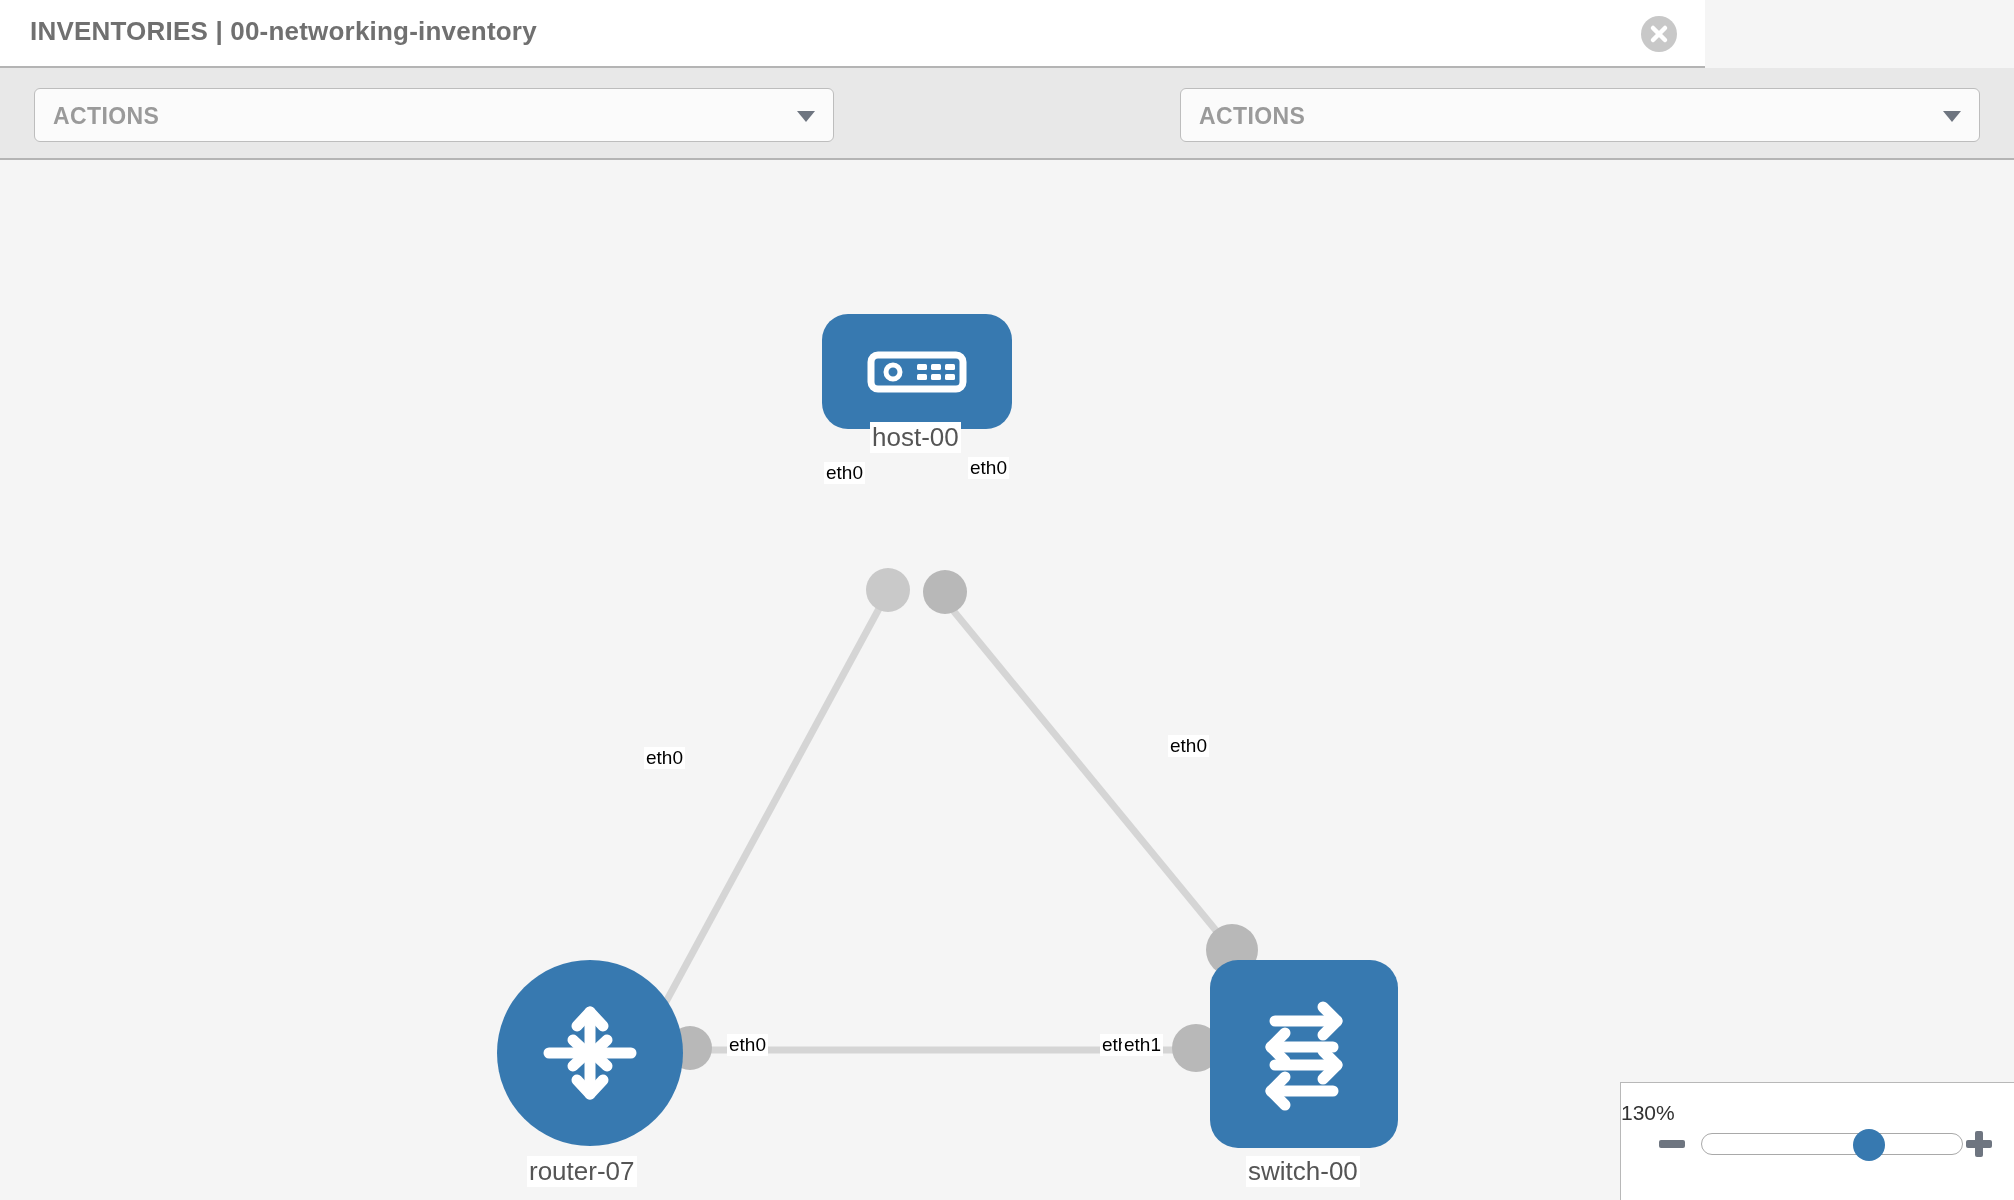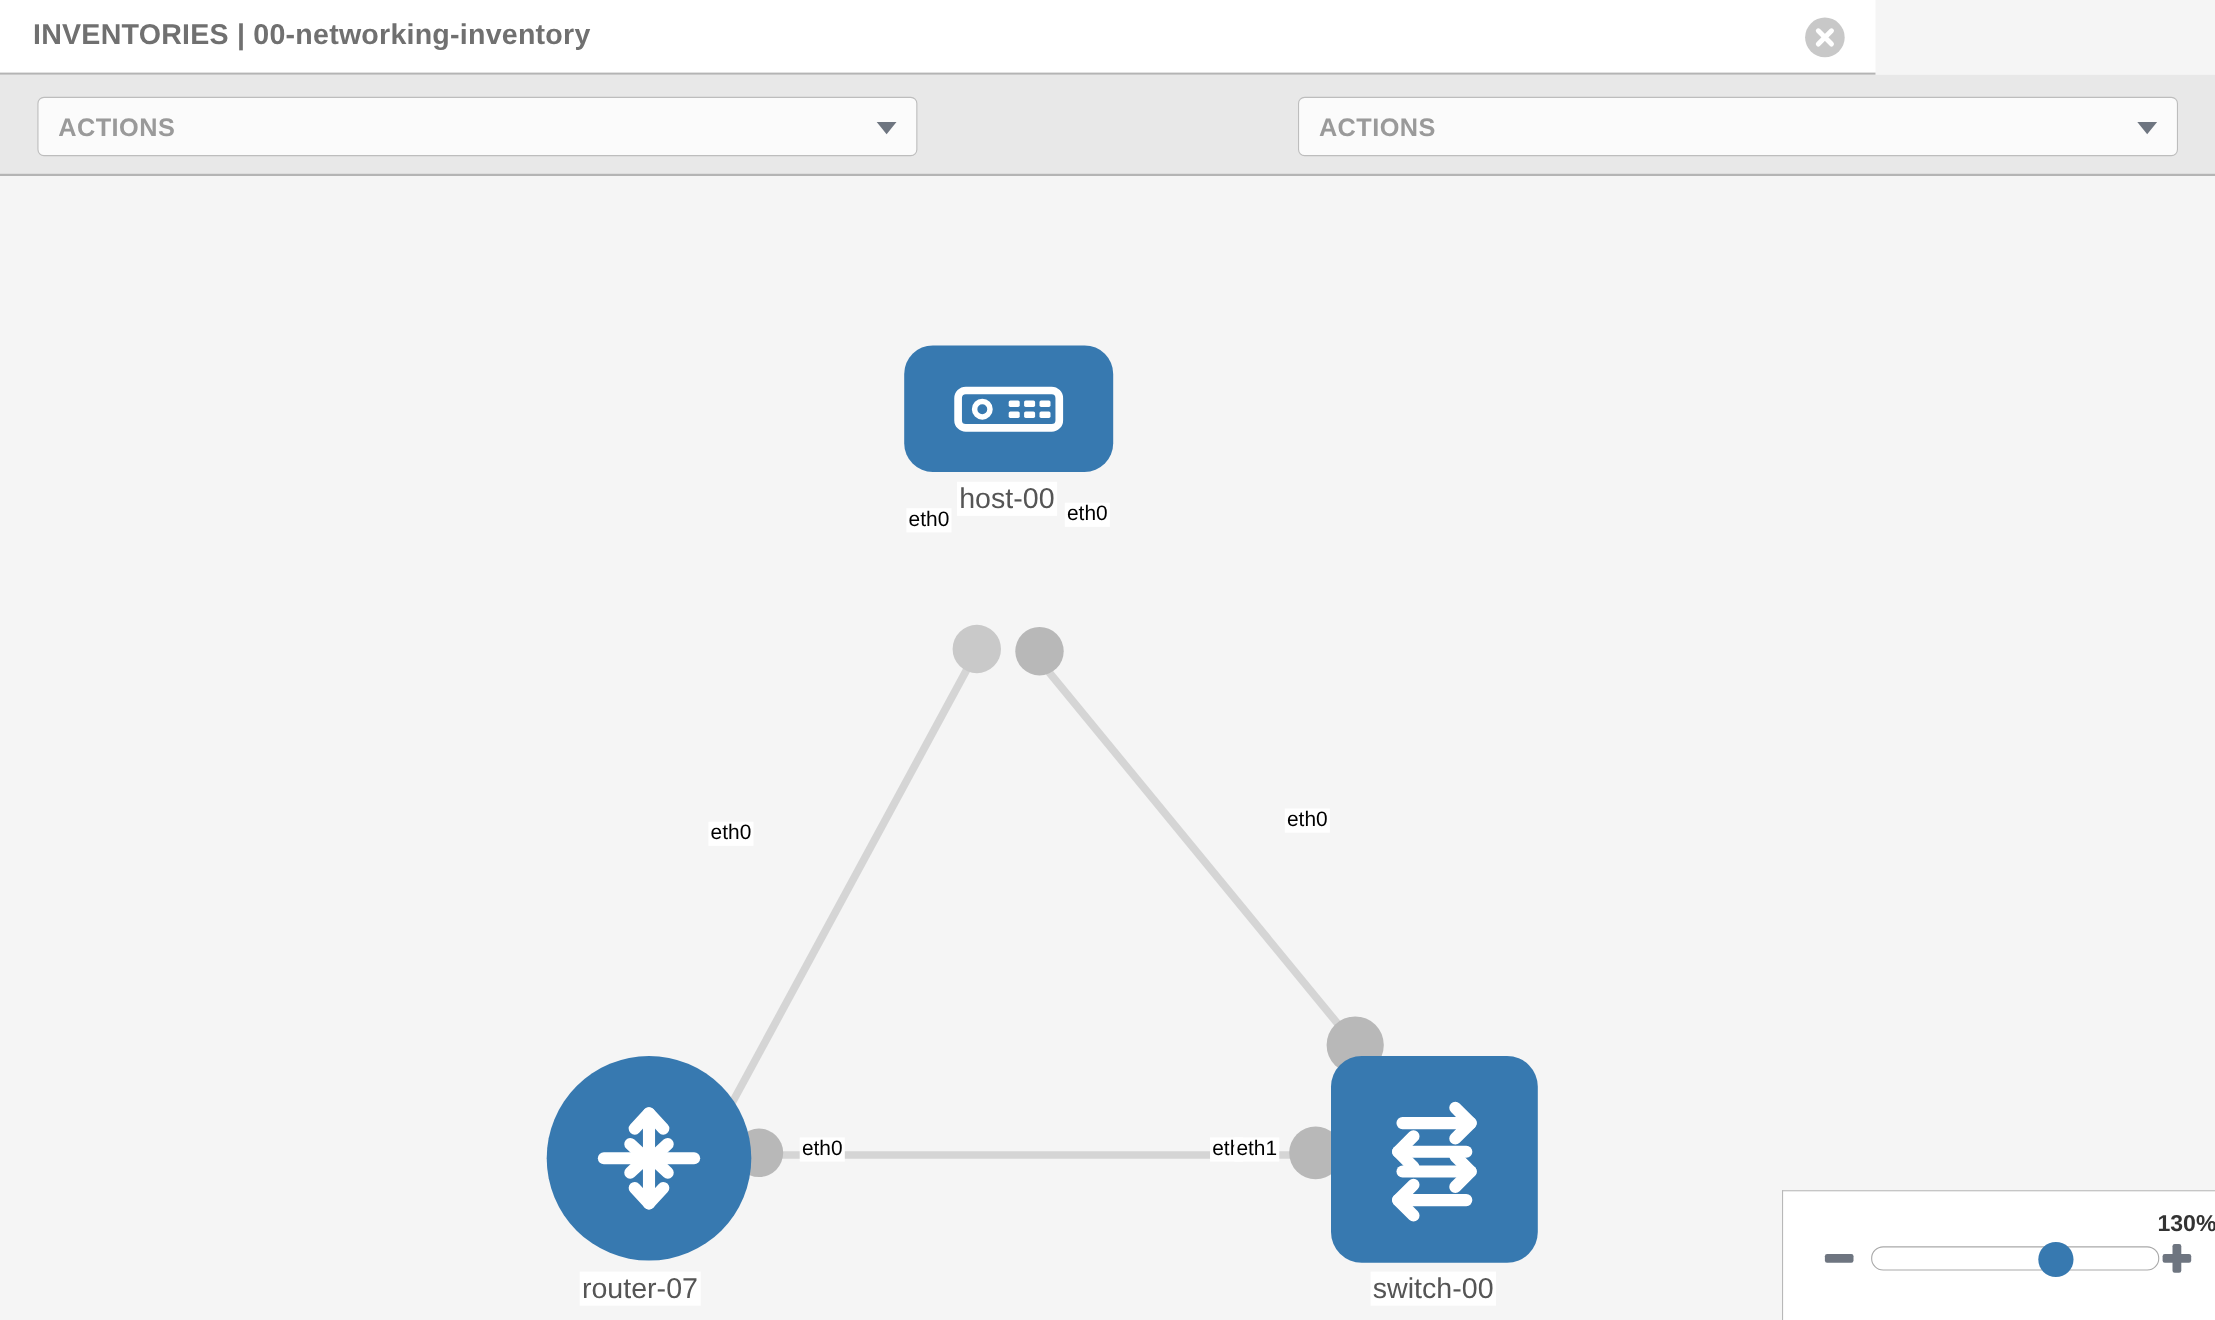--- a/index.html
+++ b/index.html
@@ -177,24 +177,23 @@
     border: 1px solid #b8b8b8;
     border-right: none;
     border-bottom: none;
     box-sizing: border-box;
   }
   .zoom-level {
     position: absolute;
     left: 0;
     top: 18px;
     width: 394px;
-    text-align: right;
+    text-align: left;
     font-size: 21px;
     color: #333333;
-    font-weight: bold;
   }
   .zoom-minus {
     position: absolute;
     left: 38px;
     top: 57px;
     width: 26px;
     height: 8px;
     background: #6e7580;
     border-radius: 2px;
     cursor: pointer;
@@ -309,21 +308,21 @@
           <g fill="#ffffff">
             <rect x="50" y="17" width="10" height="6" rx="1.5"></rect>
             <rect x="64" y="17" width="10" height="6" rx="1.5"></rect>
             <rect x="78" y="17" width="10" height="6" rx="1.5"></rect>
             <rect x="50" y="27" width="10" height="6" rx="1.5"></rect>
             <rect x="64" y="27" width="10" height="6" rx="1.5"></rect>
             <rect x="78" y="27" width="10" height="6" rx="1.5"></rect>
           </g>
         </svg>
       </div>
-      <div class="node-label" style="left:48px; top:124px;">host-00</div>
+      <div class="node-label" style="left:48px; top:108px;">host-00</div>
     </div>
 
     <div class="node" style="left:497px; top:800px; width:190px; height:240px;">
       <div class="node-shape" style="left:0; top:0; width:186px; height:186px; border-radius:50%;">
         <svg width="110" height="110" viewBox="0 0 110 110" aria-hidden="true">
           <g stroke="#ffffff" stroke-width="11" stroke-linecap="round" stroke-linejoin="round" fill="none">
             <line x1="55" y1="14" x2="55" y2="52"></line>
             <polyline points="42,28 55,14 68,28"></polyline>
             <line x1="55" y1="96" x2="55" y2="58"></line>
             <polyline points="42,82 55,96 68,82"></polyline>

